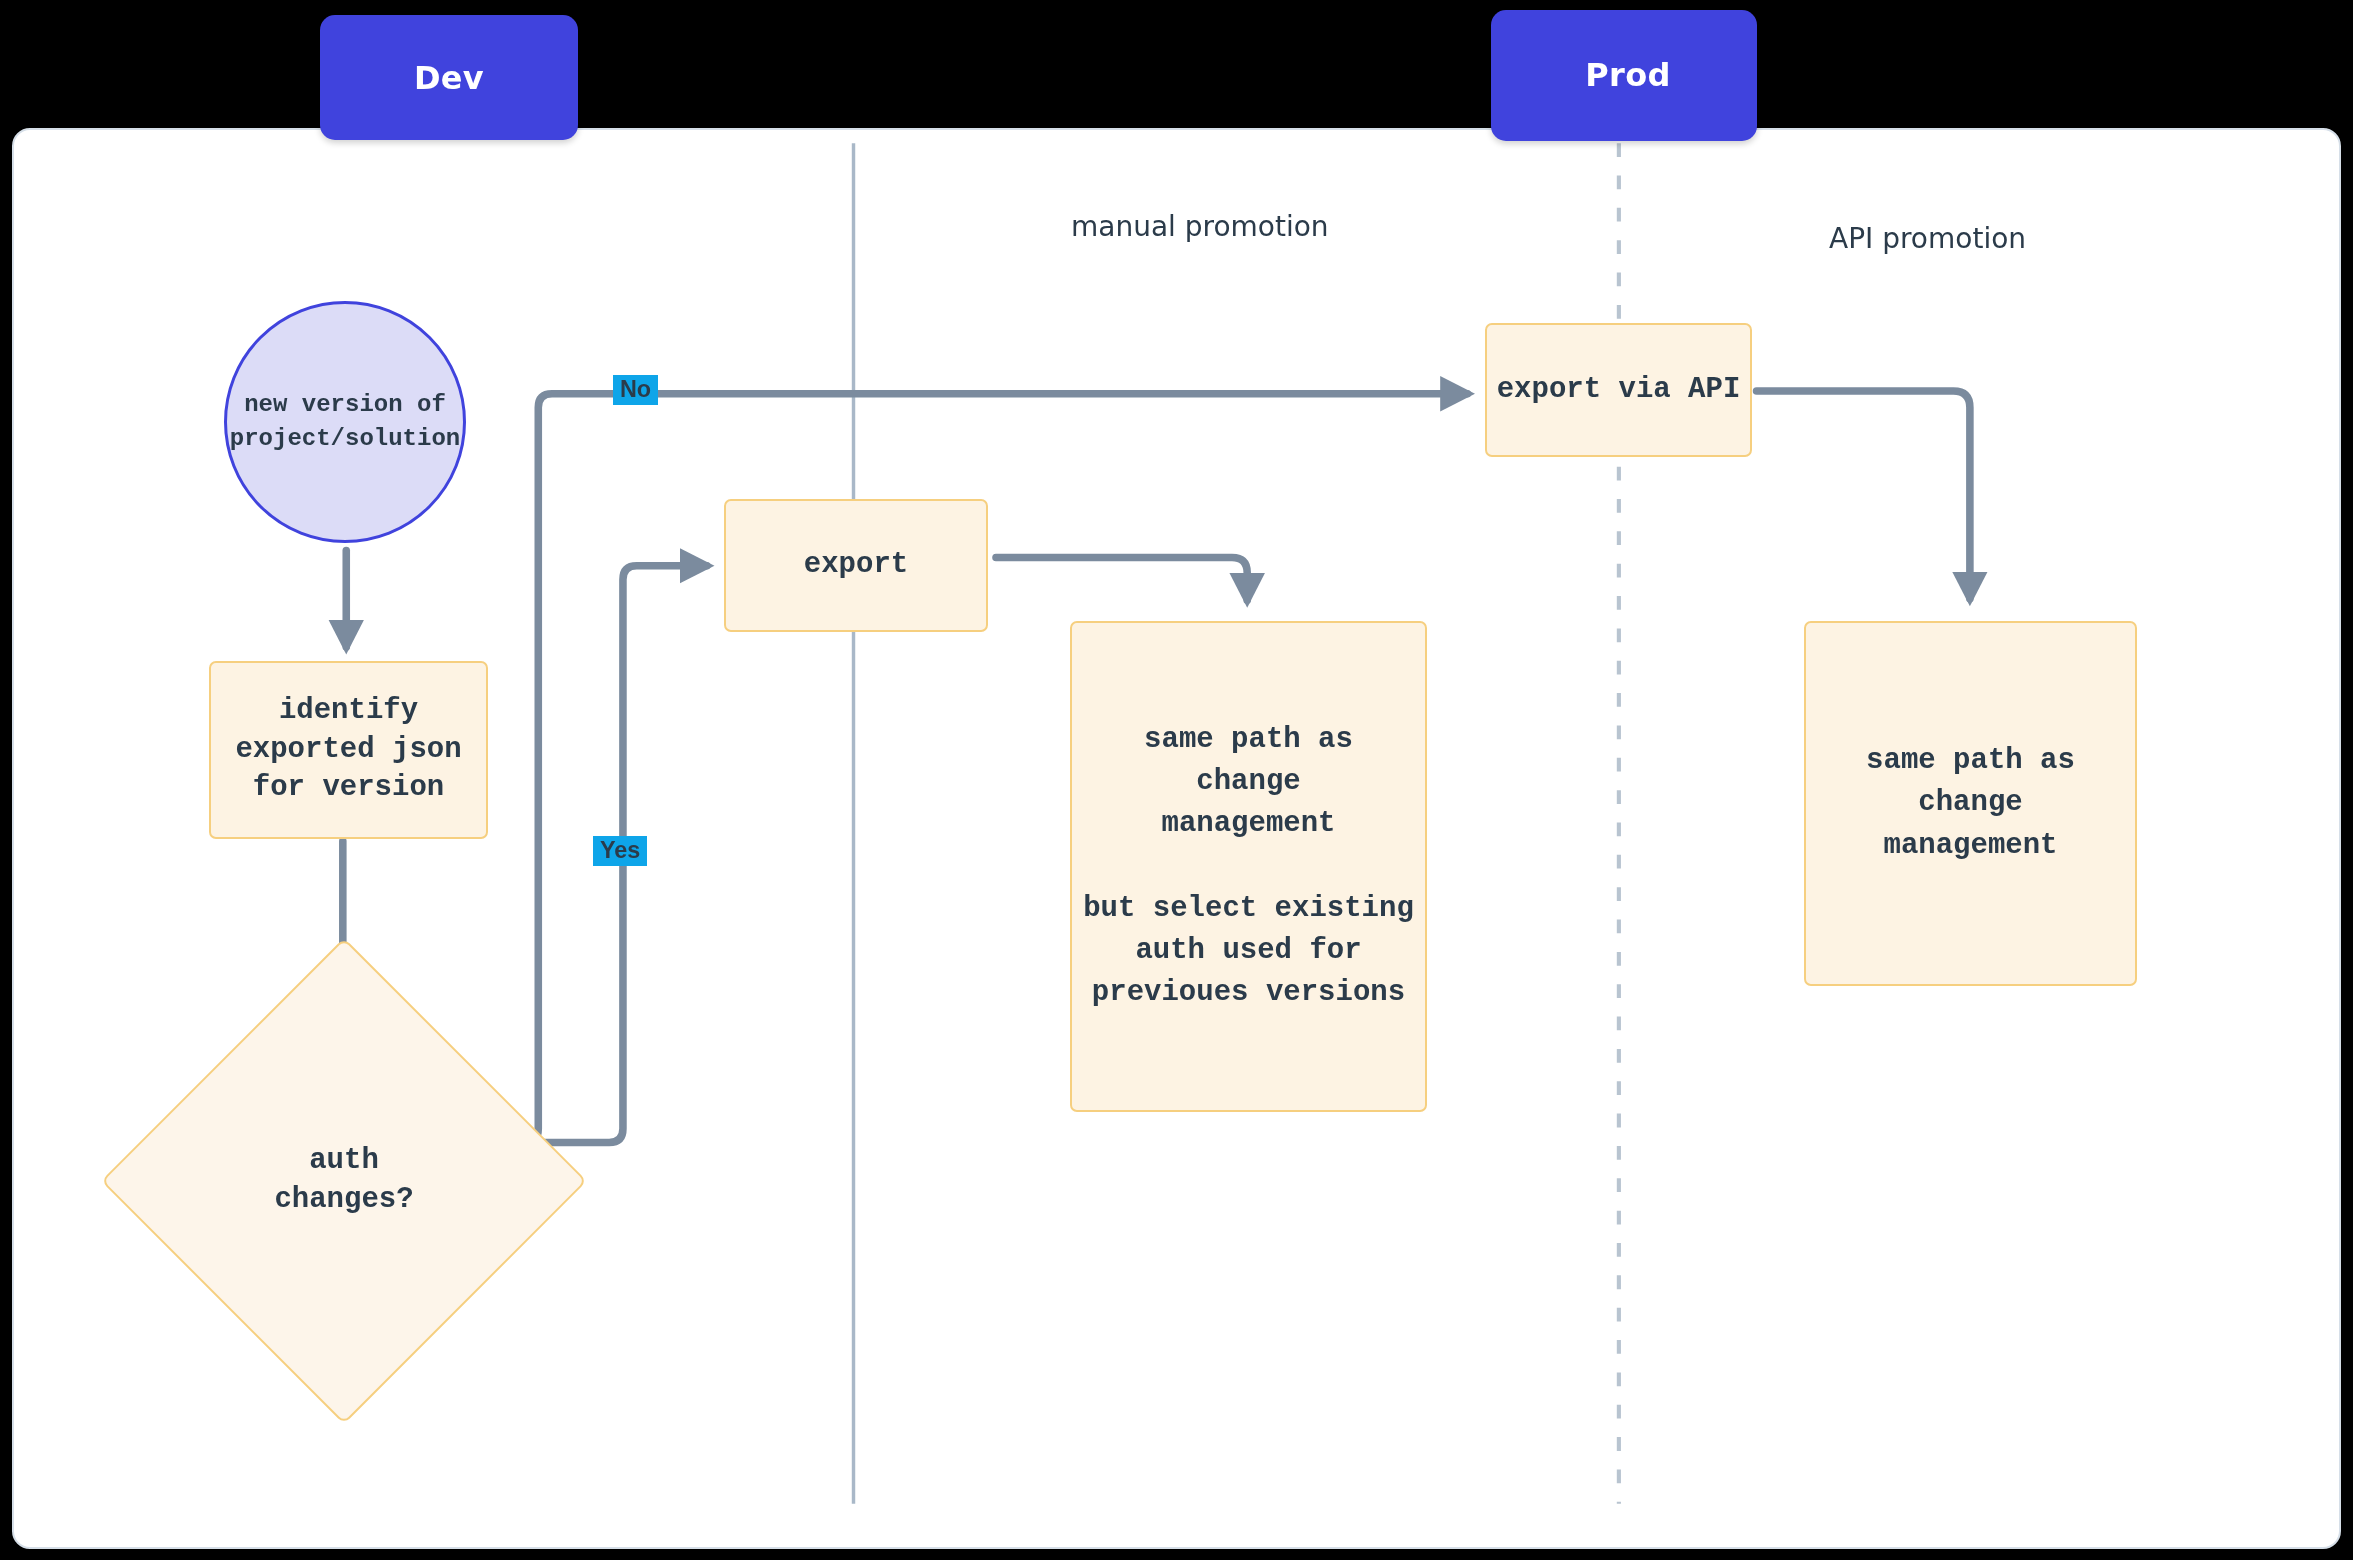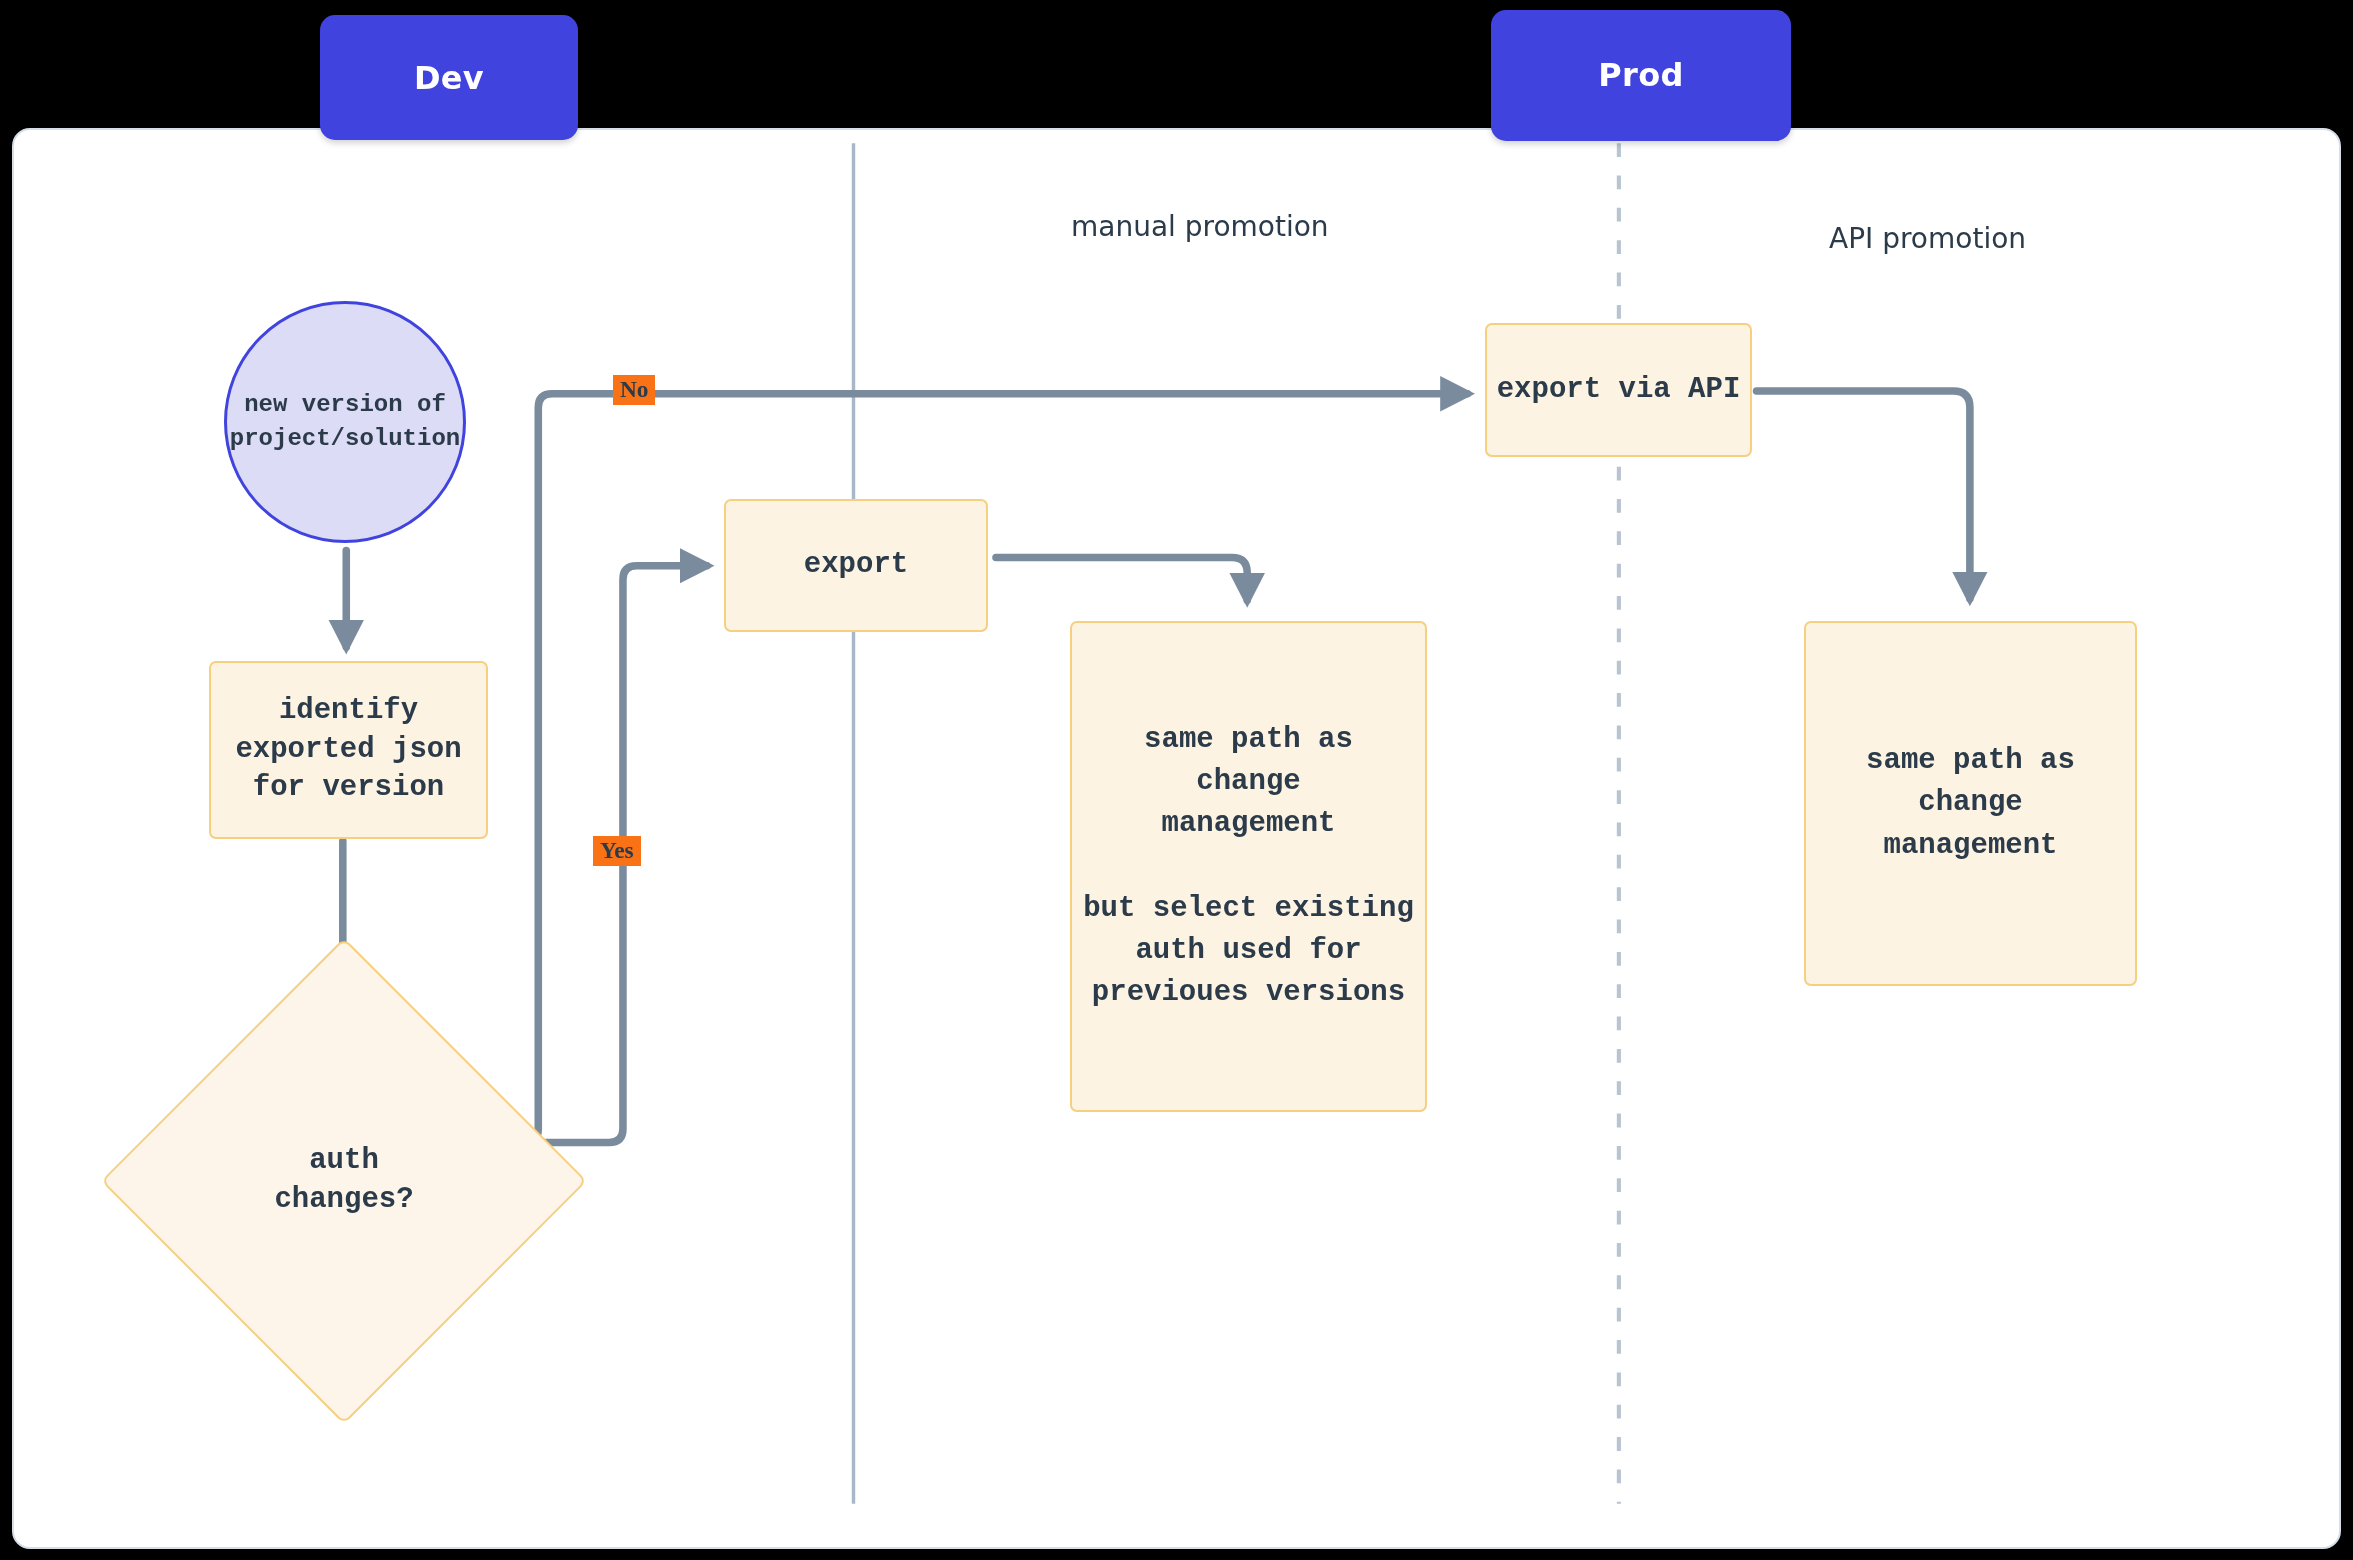--- a/index.html
+++ b/index.html
@@ -46,21 +46,21 @@
     box-shadow: 0 2.8px 6.9px rgba(0,0,0,0.18);
   }
   .lane-tab-label {
     color: #ffffff;
     font-size: 32px;
     font-weight: bold;
     letter-spacing: 0.3px;
     font-family: "DejaVu Sans", "Liberation Sans", sans-serif;
   }
   #lane-tab-dev { left: 320px; top: 15px; width: 258px; height: 125px; }
-  #lane-tab-prod { left: 1491px; top: 9.6px; width: 300px; height: 131px; }
+  #lane-tab-prod { left: 1491px; top: 9.6px; width: 258px; height: 131px; padding-left: 8px; }
 
   .column-header {
     position: absolute;
     color: #2b3b4a;
     font-size: 28px;
     font-weight: normal;
     font-family: "DejaVu Sans", "Liberation Sans", sans-serif;
     white-space: nowrap;
   }
   #header-manual { left: 1071px; top: 210px; }
@@ -133,22 +133,22 @@
   #node-manual-detail .node-label { font-size: 29px; line-height: 1.45; }
 
   #node-api-detail { left: 1804px; top: 621px; width: 333px; height: 365px; }
   #node-api-detail .node-label { font-size: 29px; line-height: 1.45; }
 
   .edge-label {
     position: absolute;
     color: #2b3b4a;
     font-size: 23.4px;
     font-weight: bold;
-    font-family: Liberation Serif, serif;
-    background: #f97316;
+    font-family: Liberation Sans, sans-serif;
+    background: #0ea5e9;
     padding: 1.4px 6.9px;
     white-space: nowrap;
   }
   #edge-label-no { left: 613px; top: 375px; }
   #edge-label-yes { left: 593px; top: 836px; }
 </style>
 </head>
 <body>
 
 <div id="root">

